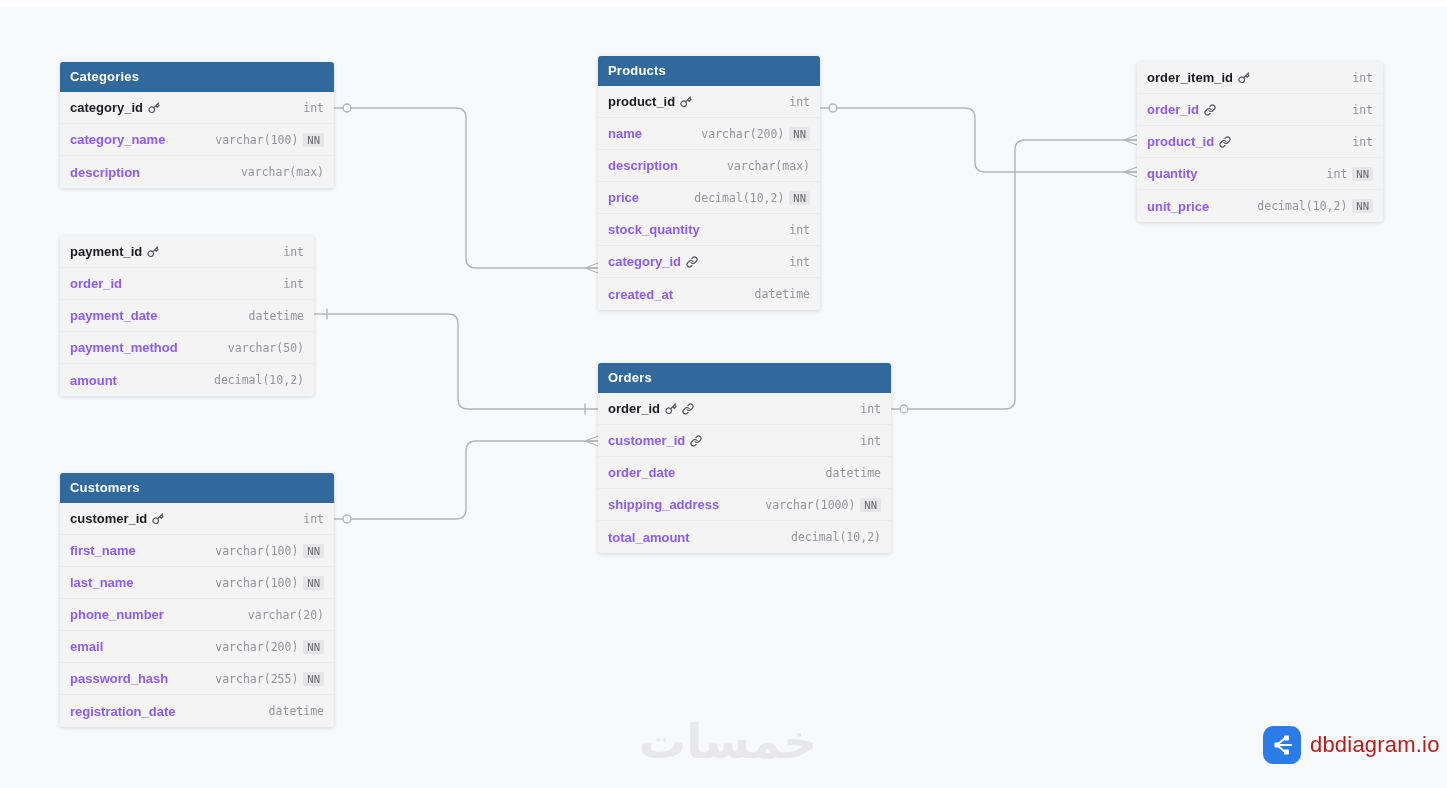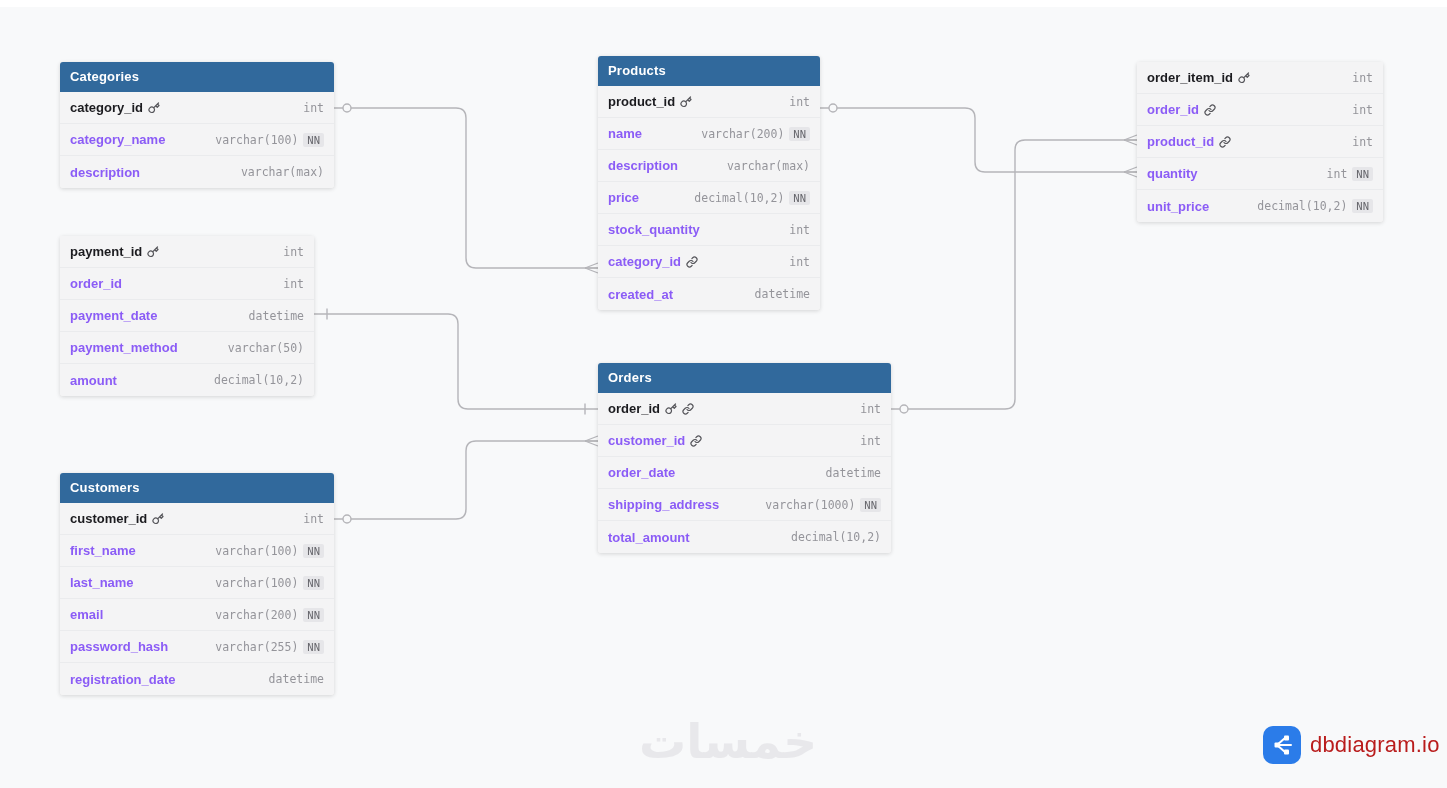--- a/index.html
+++ b/index.html
@@ -177,20 +177,28 @@
           <span class="f-name">
             <span>last_name</span>
           </span>
           <span class="f-type">
             <span>varchar(100)</span>
             <span class="f-badge">NN</span>
           </span>
         </div>
         <div class="t-row">
           <span class="f-name">
+            <span>phone_number</span>
+          </span>
+          <span class="f-type">
+            <span>varchar(20)</span>
+          </span>
+        </div>
+        <div class="t-row">
+          <span class="f-name">
             <span>email</span>
           </span>
           <span class="f-type">
             <span>varchar(200)</span>
             <span class="f-badge">NN</span>
           </span>
         </div>
         <div class="t-row">
           <span class="f-name">
             <span>password_hash</span>

